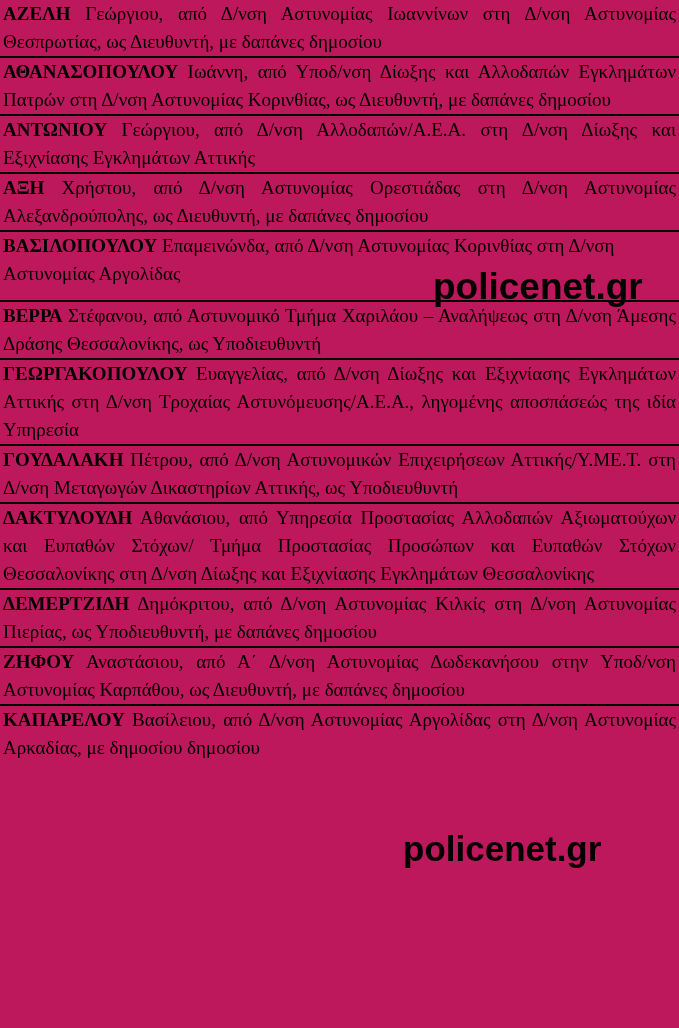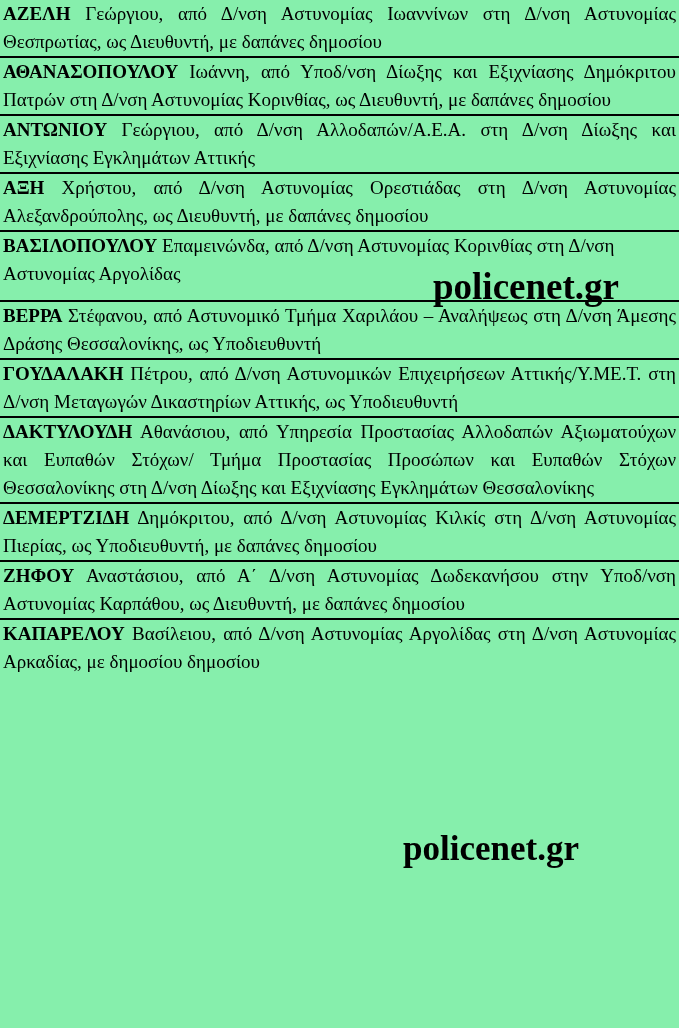--- a/index.html
+++ b/index.html
@@ -11,21 +11,21 @@
     width: 679px;
     height: 1028px;
     overflow: hidden;
     color: #000000;
     font-family: "Liberation Serif", serif;
   }
   .page {
     position: relative;
     width: 679px;
     height: 1028px;
-    background: #86efac;
+    background: #be185d;
   }
   .list {
     width: 679px;
   }
   .row {
     box-sizing: border-box;
     font-size: 19px;
     line-height: 28px;
     text-align: justify;
     padding: 0 3px;
@@ -39,21 +39,21 @@
     font-weight: bold;
   }
   .row.align-left {
     text-align: left;
   }
   .row.wm-space {
     padding-bottom: 12px;
   }
   .watermark {
     position: absolute;
-    font-family: Liberation Serif, serif;
+    font-family: Liberation Sans, sans-serif;
     font-weight: 700;
     color: #000000;
     white-space: nowrap;
     letter-spacing: 0;
   }
   .wm1 {
     left: 433px;
     top: 268px;
     font-size: 37px;
     line-height: 38px;
@@ -65,30 +65,31 @@
     line-height: 36px;
   }
 </style>
 </head>
 <body>
 
 <div class="page">
   <div class="list">
   <div class="row"><span class="name">ΑΖΕΛΗ</span> <span class="details">Γεώργιου, από Δ/νση Αστυνομίας Ιωαννίνων στη Δ/νση Αστυνομίας Θεσπρωτίας, ως Διευθυντή, με δαπάνες δημοσίου</span></div>
 
-  <div class="row"><span class="name">ΑΘΑΝΑΣΟΠΟΥΛΟΥ</span> <span class="details">Ιωάννη, από Υποδ/νση Δίωξης και Εξιχνίασης Δημόκριτου Πατρών στη Δ/νση Αστυνομίας Κορινθίας, ως Διευθυντή, με δαπάνες δημοσίου</span></div>
+  <div class="row"><span class="name">ΑΘΑΝΑΣΟΠΟΥΛΟΥ</span> <span class="details">Ιωάννη, από Υποδ/νση Δίωξης και Αλλοδαπών Εγκλημάτων Πατρών στη Δ/νση Αστυνομίας Κορινθίας, ως Διευθυντή, με δαπάνες δημοσίου</span></div>
 
   <div class="row"><span class="name">ΑΝΤΩΝΙΟΥ</span> <span class="details">Γεώργιου, από Δ/νση Αλλοδαπών/Α.Ε.Α. στη Δ/νση Δίωξης και Εξιχνίασης Εγκλημάτων Αττικής</span></div>
 
   <div class="row"><span class="name">ΑΞΗ</span> <span class="details">Χρήστου, από Δ/νση Αστυνομίας Ορεστιάδας στη Δ/νση Αστυνομίας Αλεξανδρούπολης, ως Διευθυντή, με δαπάνες δημοσίου</span></div>
 
   <div class="row align-left wm-space"><span class="name">ΒΑΣΙΛΟΠΟΥΛΟΥ</span> <span class="details">Επαμεινώνδα, από Δ/νση Αστυνομίας Κορινθίας στη Δ/νση Αστυνομίας Αργολίδας</span></div>
 
   <div class="row"><span class="name">ΒΕΡΡΑ</span> <span class="details">Στέφανου, από Αστυνομικό Τμήμα Χαριλάου – Αναλήψεως στη Δ/νση Άμεσης Δράσης Θεσσαλονίκης, ως Υποδιευθυντή</span></div>
 
+  <div class="row"><span class="name">ΓΕΩΡΓΑΚΟΠΟΥΛΟΥ</span> <span class="details">Ευαγγελίας, από Δ/νση Δίωξης και Εξιχνίασης Εγκλημάτων Αττικής στη Δ/νση Τροχαίας Αστυνόμευσης/Α.Ε.Α., ληγομένης αποσπάσεώς της ιδία Υπηρεσία</span></div>
 
 
   <div class="row"><span class="name">ΓΟΥΔΑΛΑΚΗ</span> <span class="details">Πέτρου, από Δ/νση Αστυνομικών Επιχειρήσεων Αττικής/Υ.ΜΕ.Τ. στη Δ/νση Μεταγωγών Δικαστηρίων Αττικής, ως Υποδιευθυντή</span></div>
 
   <div class="row"><span class="name">ΔΑΚΤΥΛΟΥΔΗ</span> <span class="details">Αθανάσιου, από Υπηρεσία Προστασίας Αλλοδαπών Αξιωματούχων και Ευπαθών Στόχων/ Τμήμα Προστασίας Προσώπων και Ευπαθών Στόχων Θεσσαλονίκης στη Δ/νση Δίωξης και Εξιχνίασης Εγκλημάτων Θεσσαλονίκης</span></div>
 
   <div class="row"><span class="name">ΔΕΜΕΡΤΖΙΔΗ</span> <span class="details">Δημόκριτου, από Δ/νση Αστυνομίας Κιλκίς στη Δ/νση Αστυνομίας Πιερίας, ως Υποδιευθυντή, με δαπάνες δημοσίου</span></div>
 
 
 

